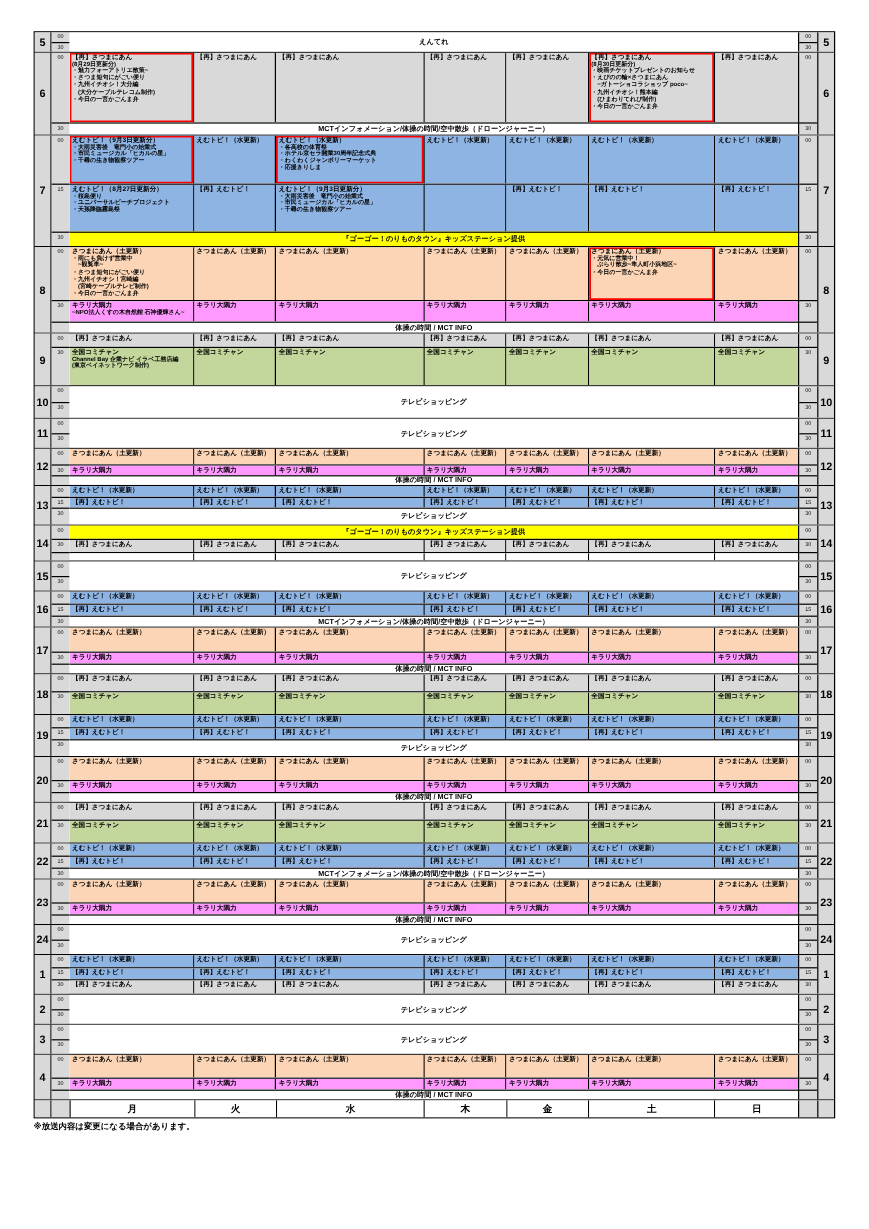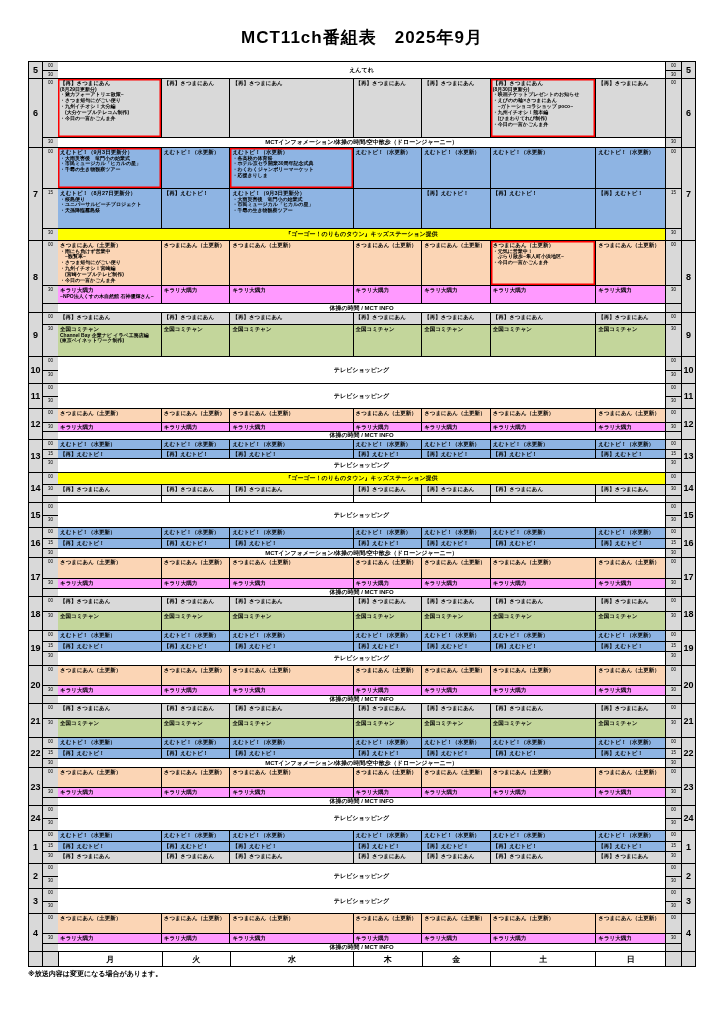--- a/index.html
+++ b/index.html
@@ -29,21 +29,20 @@
   .cell.red{box-shadow:inset 0 0 0 1.5px #ff0000;}
   .t{font-size:5.5px;font-weight:bold;line-height:1.2;}
   .d{font-size:5px;font-weight:bold;line-height:1.18;}
   .footer-row .daycell{font-weight:bold;}
   .note{margin:2px 0 0 28px;font-size:7px;font-weight:bold;}
 </style>
 </head>
 <body>
 
 <div class="page">
-  <h1 class="title">MCT11ch番組表　2025年9月</h1>
   <div class="ptable" id="ptable">
       <div class="row">
         <div class="hcol l">5</div>
         <div class="mcol">
           <div class="mincell" style="height: 8px; flex: 0 0 8px;">00</div>
           <div class="mincell" style="height: 8px; flex: 0 0 8px;">30</div>
         </div>
         <div class="content">
           <div class="band span" style="height: 16px; flex: 0 0 16px; background: rgb(255, 255, 255);">えんてれ</div>
         </div>

